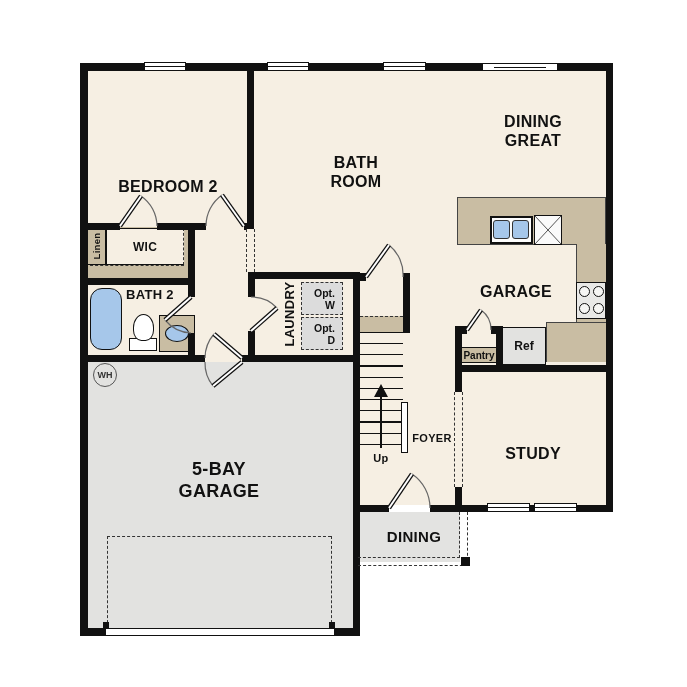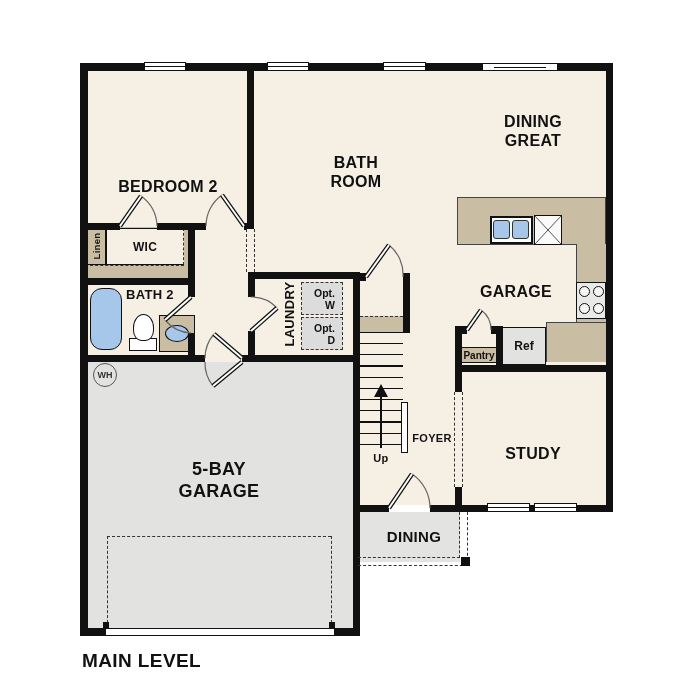--- a/index.html
+++ b/index.html
@@ -171,15 +171,14 @@
   <div class="abs lbl" style="left:516px;top:292px;font-size:16px;">GARAGE</div>
   <div class="abs lbl" style="left:533px;top:437px;font-size:16px;margin-top:17px;">STUDY</div>
   <div class="abs lbl wrap" style="left:219px;top:481px;width:120px;font-size:18px;">5-BAY GARAGE</div>
   <div class="abs lbl" style="left:432px;top:439px;font-size:11px;text-align:center;">FOYER</div>
   <div class="abs lbl" style="left:414px;top:537px;font-size:15px;">DINING</div>
   <div class="abs lbl" style="left:150px;top:295px;font-size:13px;">BATH 2</div>
   <div class="abs lbl" style="left:145px;top:247px;font-size:12px;">WIC</div>
   <div class="abs vlbl" style="left:96px;top:246px;font-size:9.5px;">Linen</div>
   <div class="abs vlbl" style="left:289px;top:314px;font-size:13px;">LAUNDRY</div>
   <div class="abs lbl" style="left:381px;top:459px;font-size:11px;">Up</div>
-  <div class="abs" style="left:82px;top:650px;font-size:19px;letter-spacing:.4px;">MAIN LEVEL</div>
 
 </div>
 
 </body></html>

